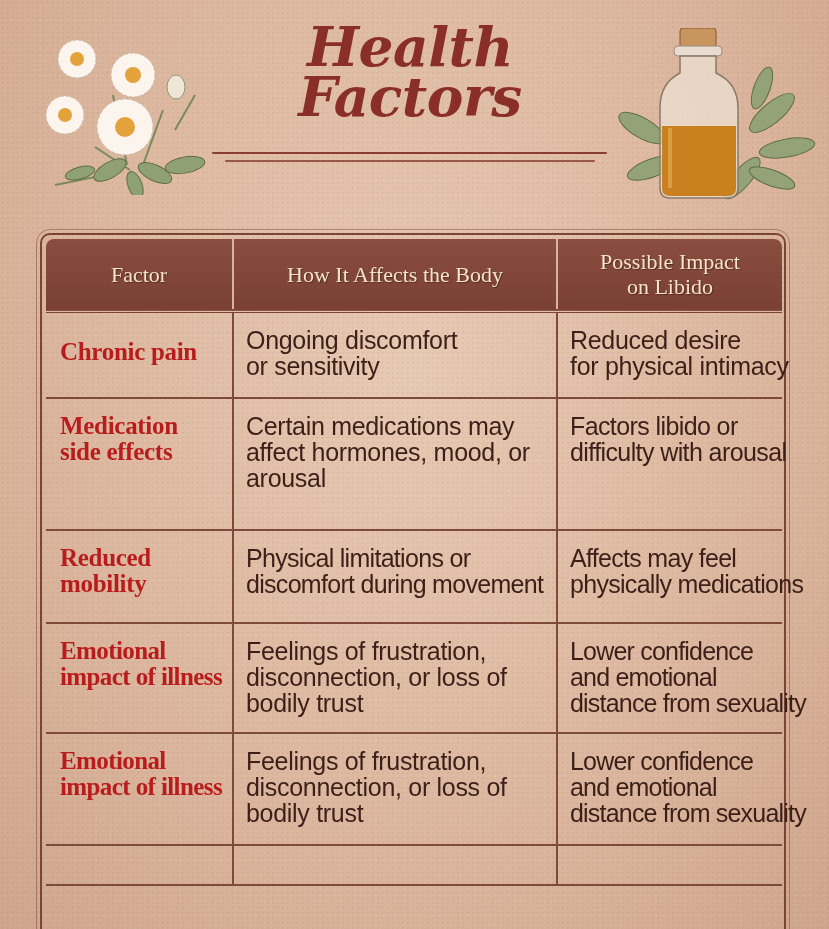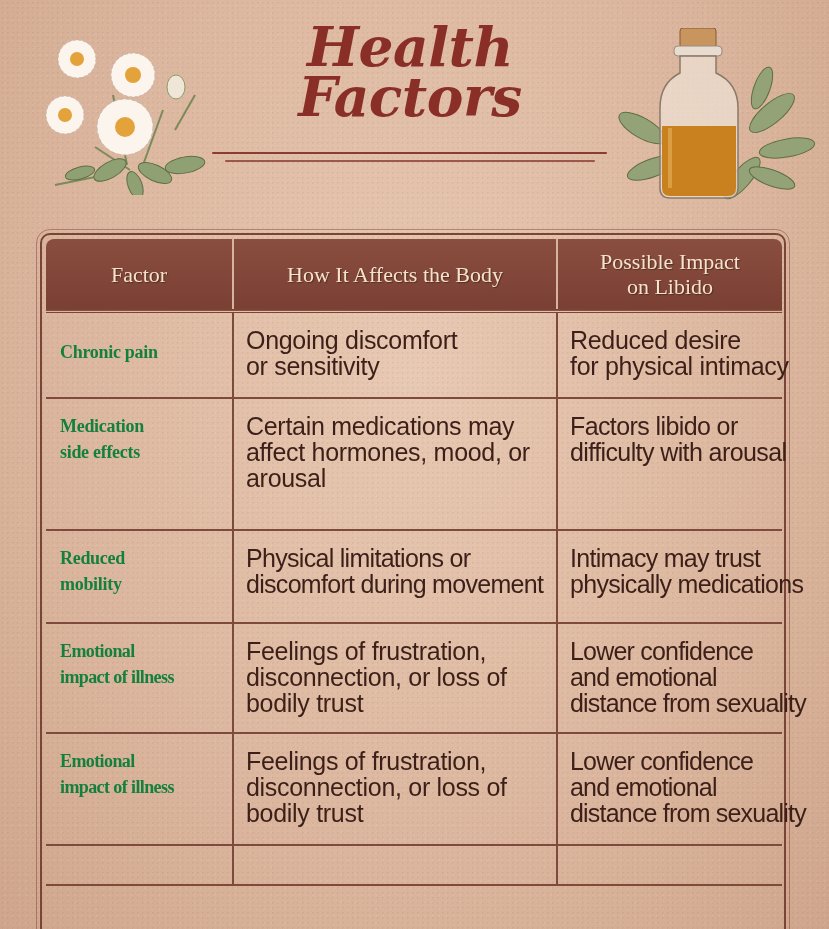--- a/index.html
+++ b/index.html
@@ -39,21 +39,21 @@
       padding:0 6px;
     }
     th:first-child { border-left:none; border-top-left-radius:8px; }
     th:last-child { border-top-right-radius:8px; }
     thead tr { border-bottom:4px double #7a4436; }
     td {
       border:2px solid #7d4a3c; vertical-align:top; color:#3b1f18;
       font-size:25px; line-height:26px; padding:14px 10px 0 12px;
       font-family:"Liberation Sans", sans-serif; letter-spacing:-0.3px;
     }
-    td.factor { font-family:"Liberation Serif", serif; font-weight:bold; font-size:18px; line-height:26px; padding-left:14px; color:#15803d; }
+    td.factor { font-family:"Liberation Serif", serif; font-weight:bold; font-size:25px; line-height:26px; padding-left:14px; color:#b91c1c; }
     tbody tr td:first-child { border-left:none; }
     tbody tr td:last-child { border-right:none; }
     .cell-line { display:block; white-space:nowrap; }
   </style>
 </head>
 <body>
 
 <div class="grain"></div>
 
 <svg class="ornament" style="left:35px;top:35px" width="175" height="160" viewBox="0 0 175 160">
@@ -168,21 +168,21 @@
       <tr style="height:93px">
         <td class="factor">
           <span class="cell-line">Reduced</span>
           <span class="cell-line">mobility</span>
         </td>
         <td style="letter-spacing:-0.7px">
           <span class="cell-line">Physical limitations or</span>
           <span class="cell-line">discomfort during movement</span>
         </td>
         <td style="letter-spacing:-0.7px">
-          <span class="cell-line">Intimacy may trust</span>
+          <span class="cell-line">Affects may feel</span>
           <span class="cell-line">physically medications</span>
         </td>
       </tr>
       <tr style="height:110px">
         <td class="factor" style="letter-spacing:-0.6px">
           <span class="cell-line">Emotional</span>
           <span class="cell-line">impact of illness</span>
         </td>
         <td>
           <span class="cell-line">Feelings of frustration,</span>

